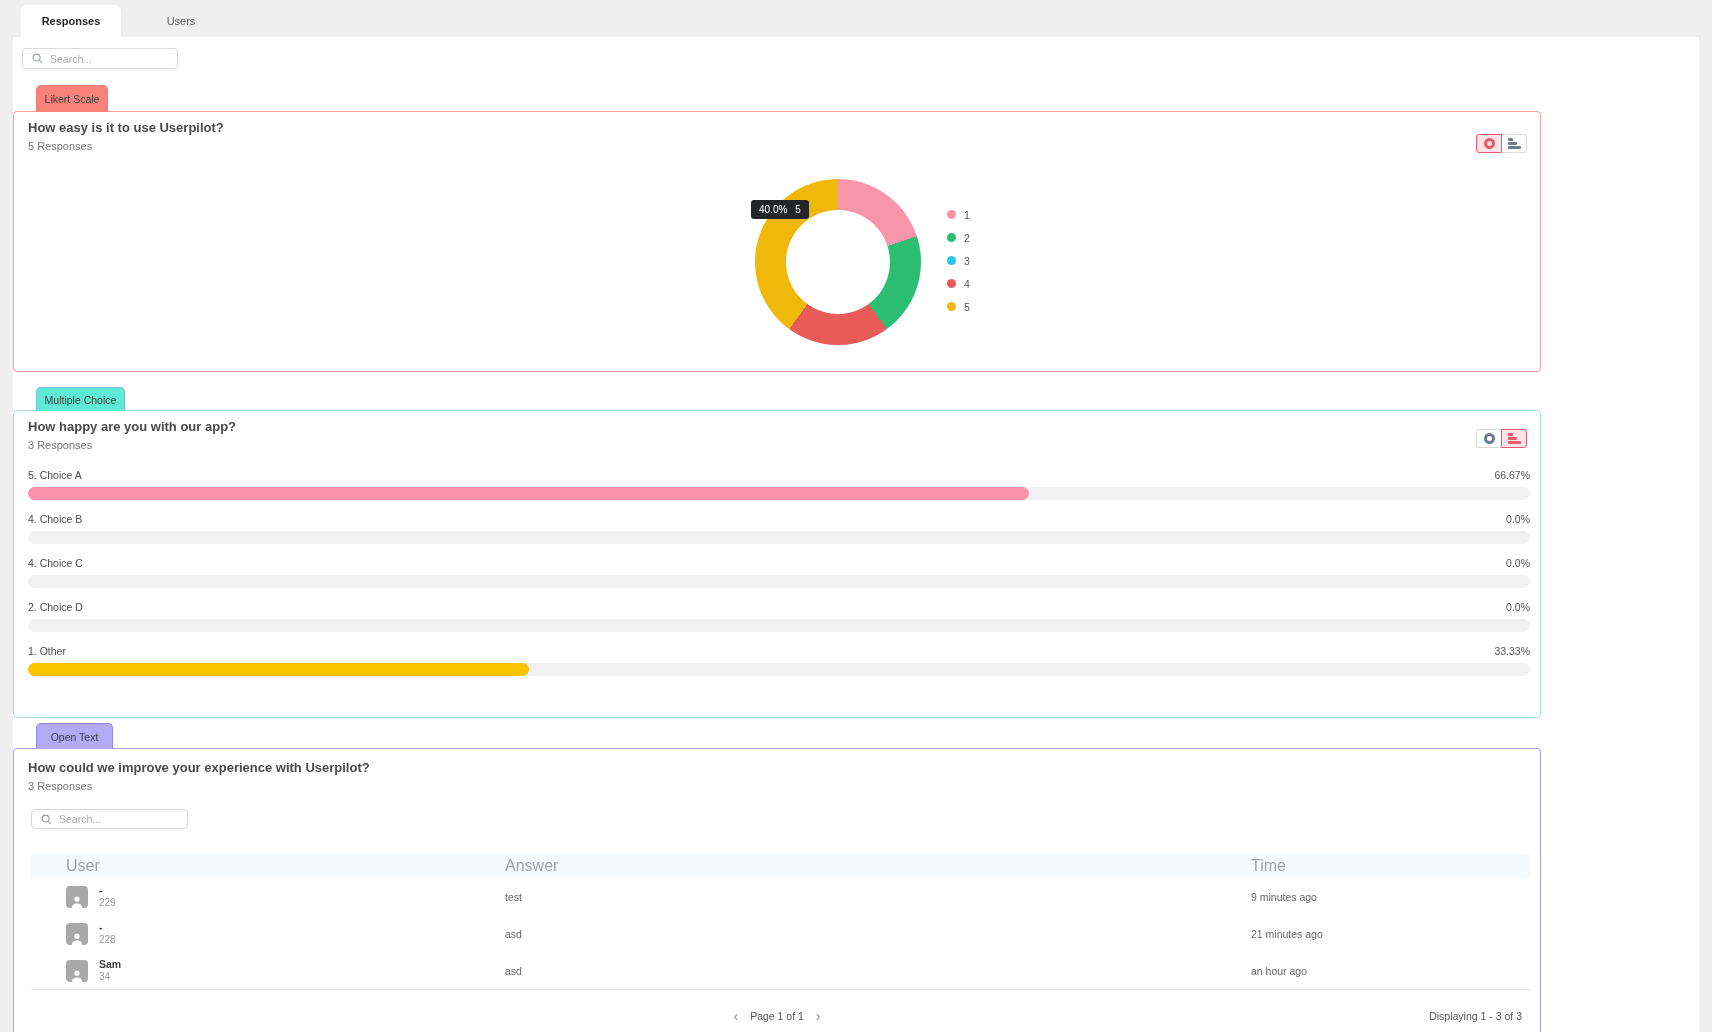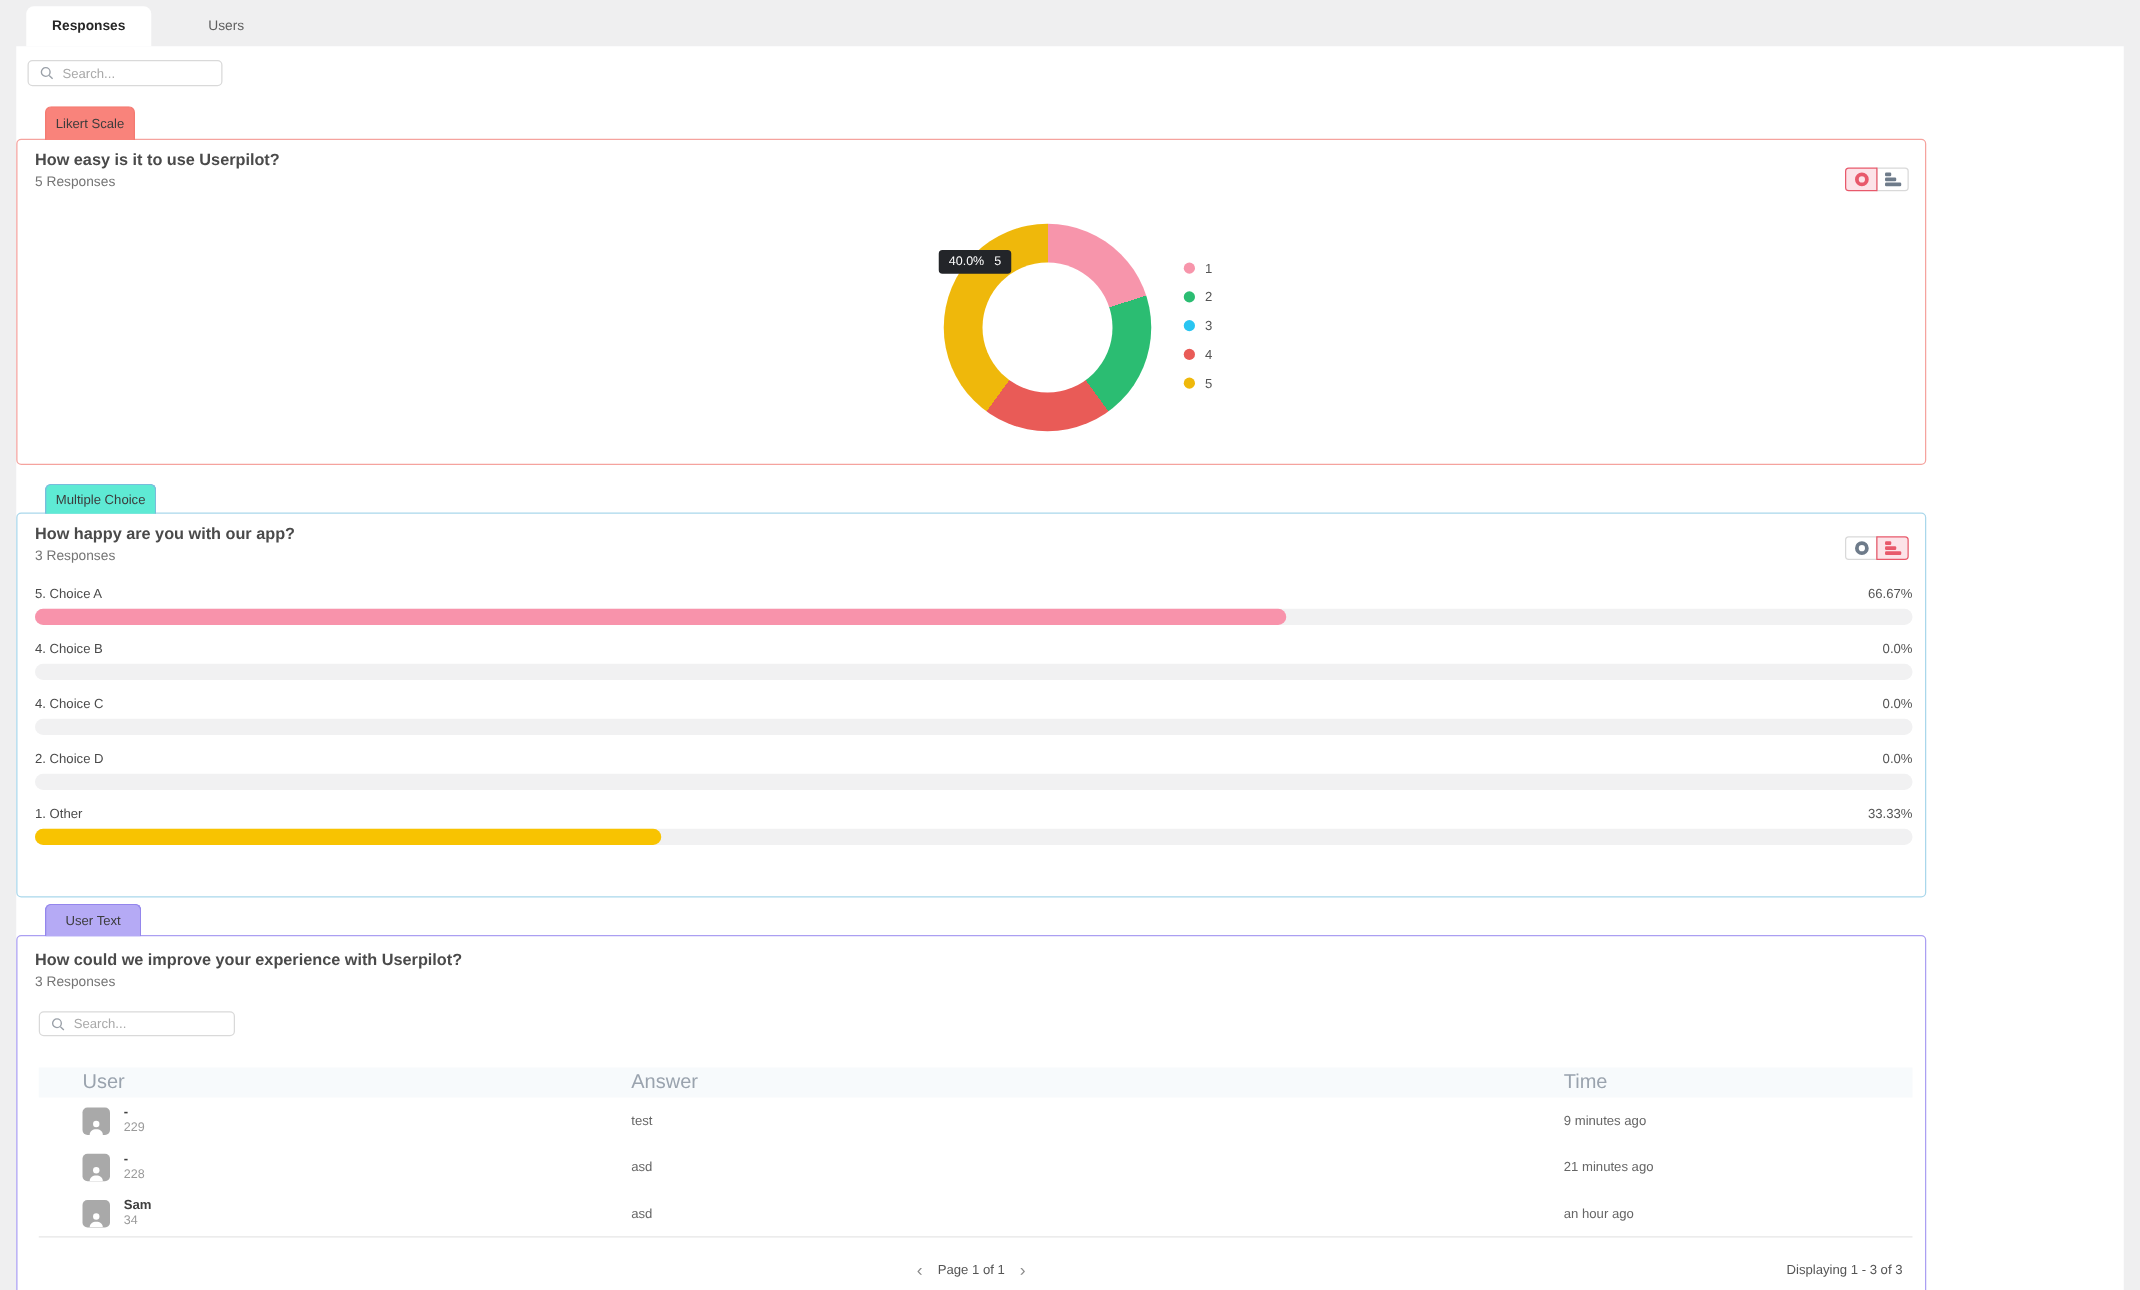--- a/index.html
+++ b/index.html
@@ -231,21 +231,21 @@
           <span>1. Other</span>
           <span class="mc-pct">33.33%</span>
         </div>
         <div class="mc-track">
           <div class="mc-fill" style="background: rgb(248, 195, 1); width: 33.33%;"></div>
         </div>
       </div>
     </div>
   </div>
 
-  <div class="badge" id="ot-badge">User Text</div>
+  <div class="badge" id="ot-badge">Open Text</div>
 
   <div class="card" id="ot-card">
     <div class="q-title" style="top:11px">How could we improve your experience with Userpilot?</div>
     <div class="q-sub" style="top:31px">3 Responses</div>
 
     <div class="searchbox" id="search-ot">
       <svg width="11" height="11" viewBox="0 0 12 12">
         <circle cx="5" cy="5" r="3.8" fill="none" stroke="#9aa0a8" stroke-width="1.2"></circle>
         <line x1="8" y1="8" x2="11" y2="11" stroke="#9aa0a8" stroke-width="1.2"></line>
       </svg>

